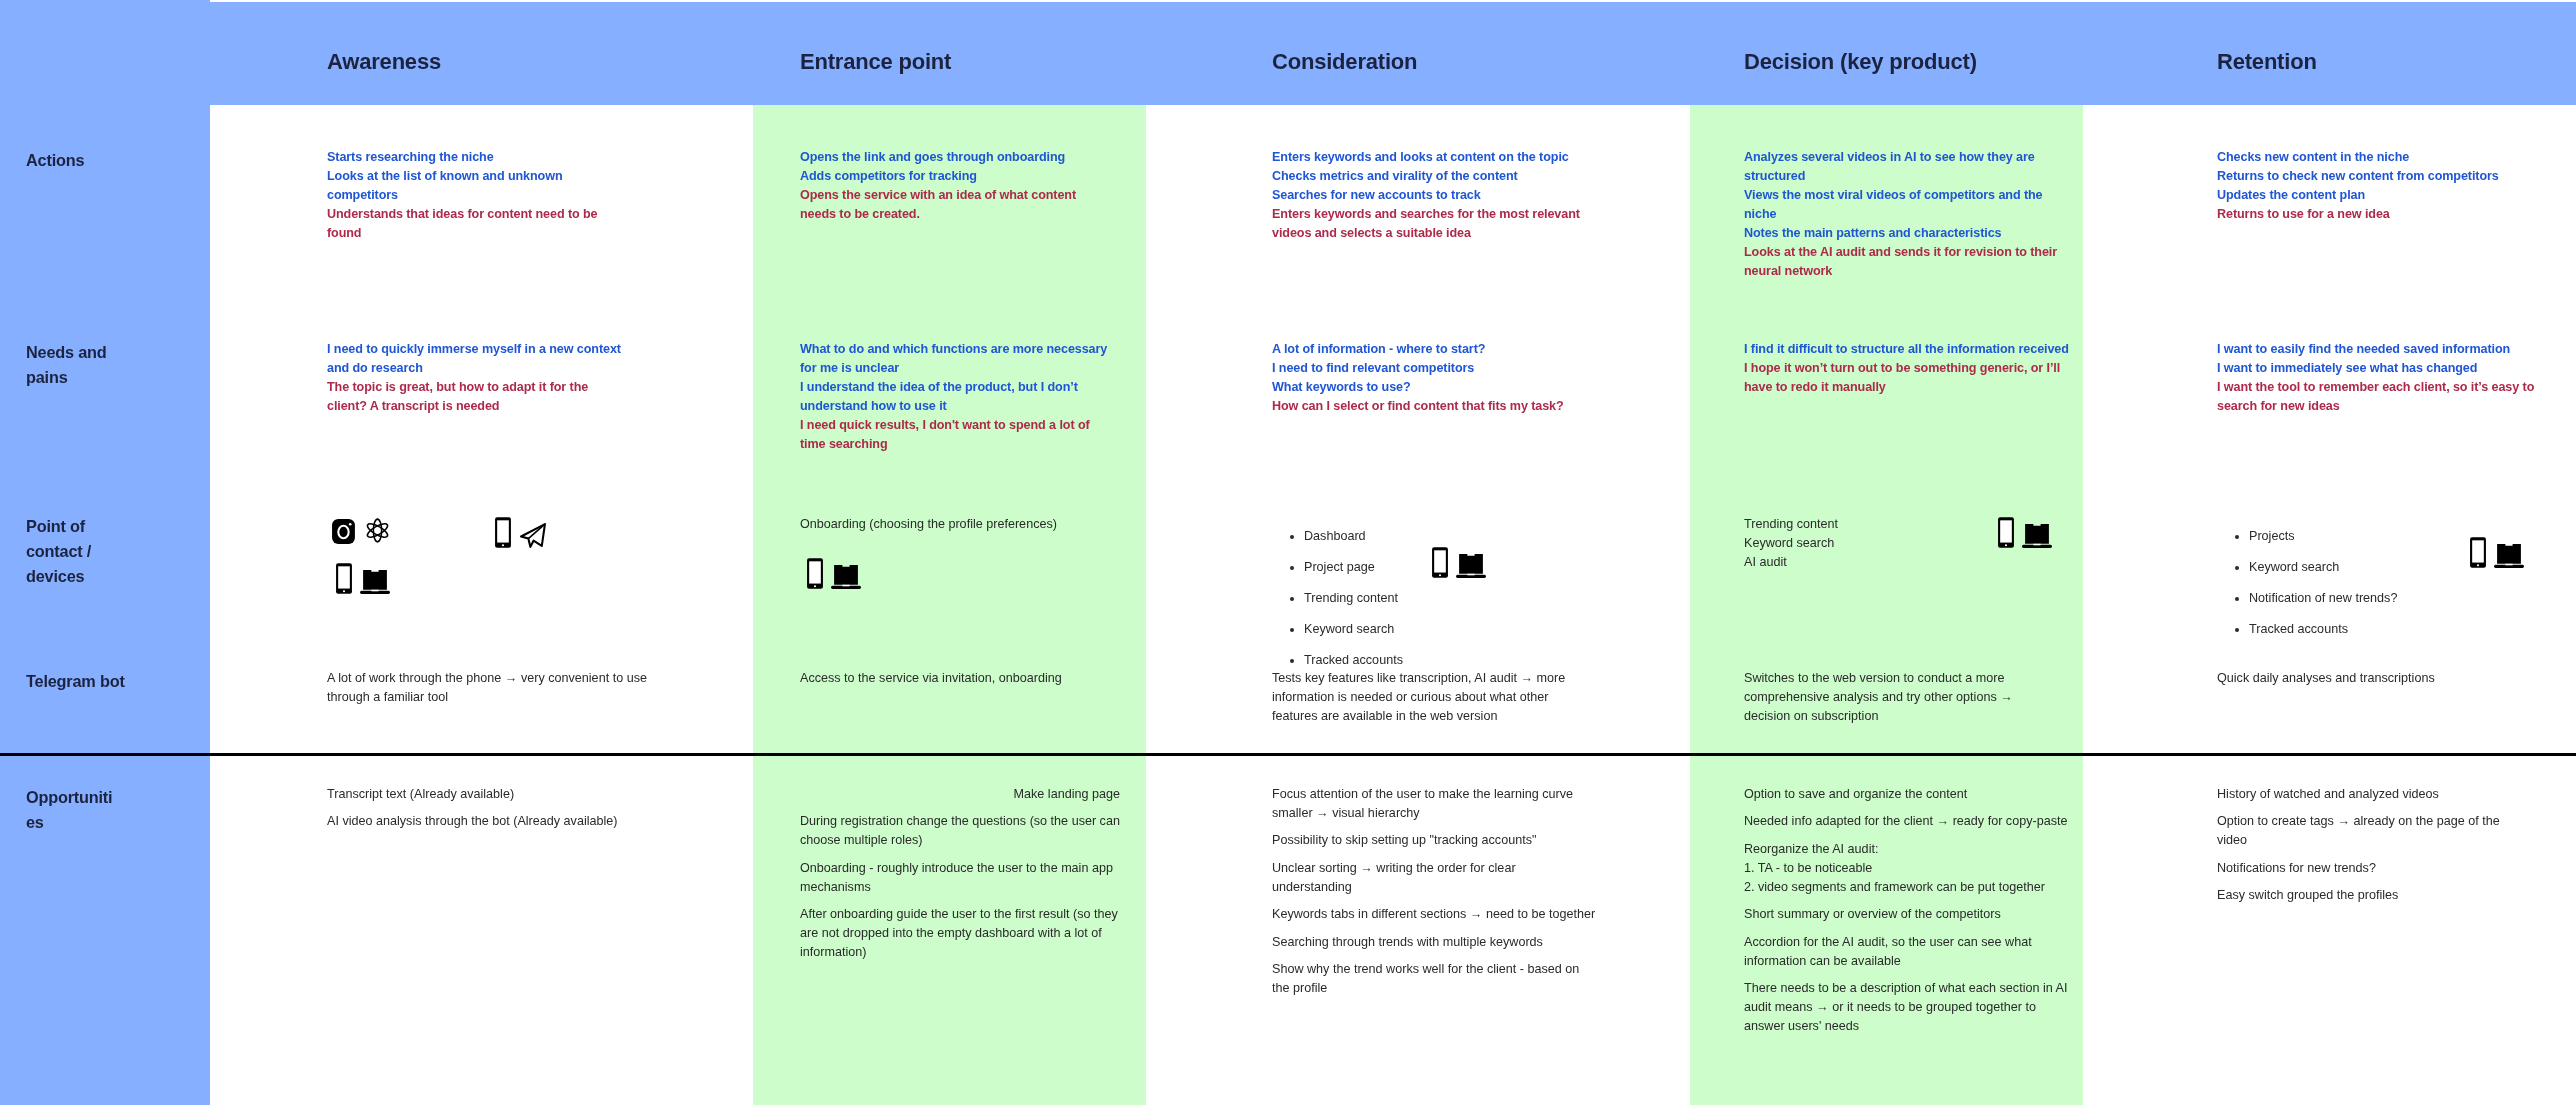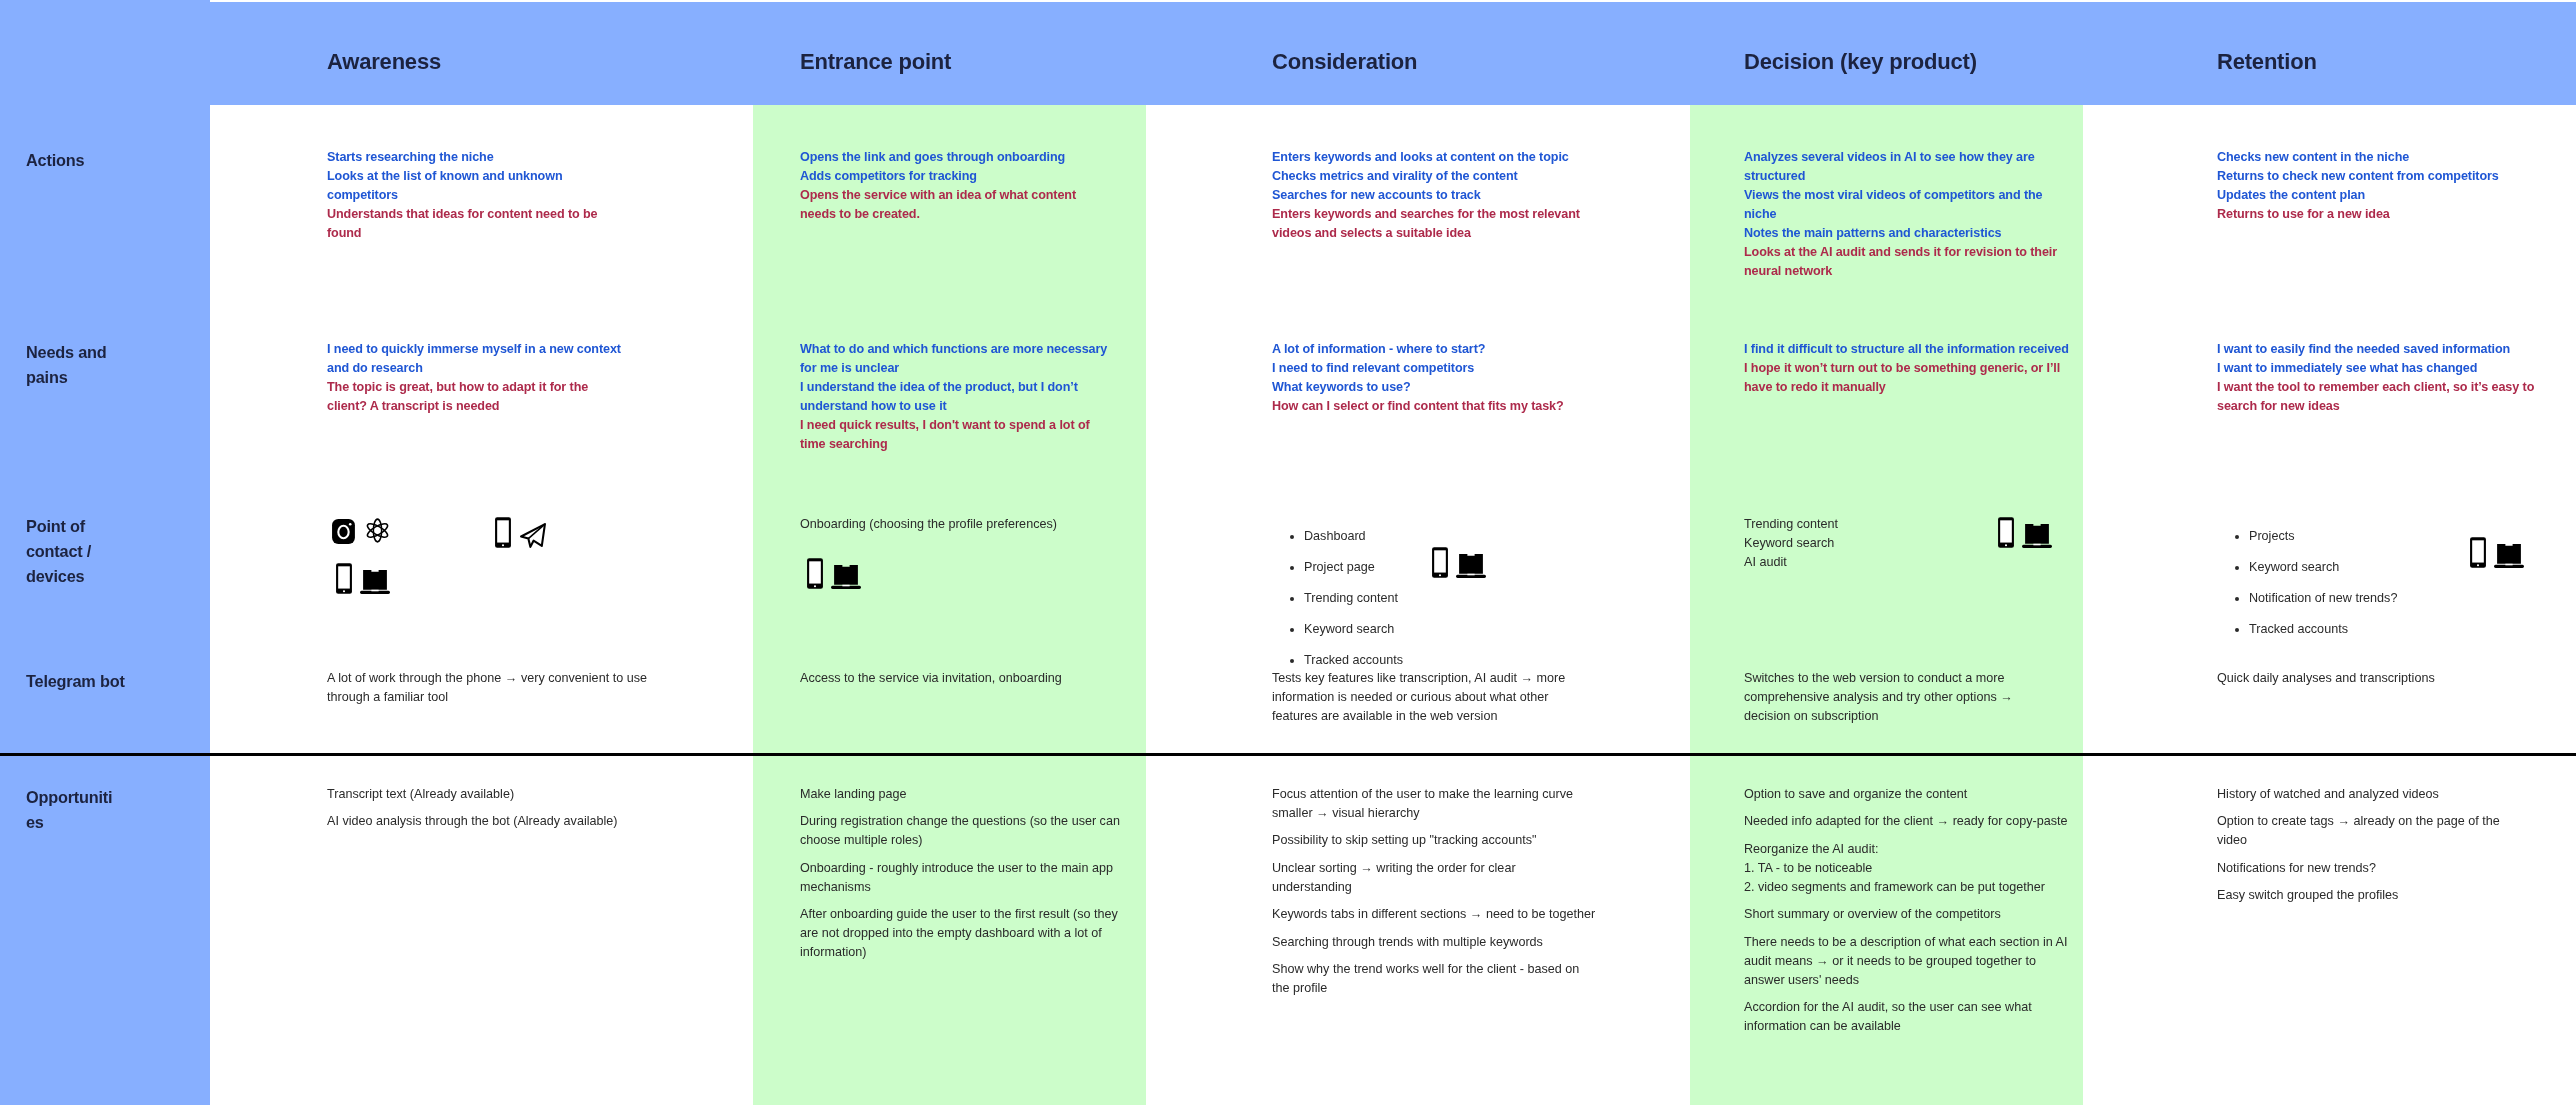--- a/index.html
+++ b/index.html
@@ -252,42 +252,42 @@
 <div class="abs plain" style="left:800px;top:669px;width:325px">Access to the service via invitation, onboarding</div>
 <div class="abs plain" style="left:1272px;top:669px;width:325px">Tests key features like transcription, AI audit → more information is needed or curious about what other features are available in the web version</div>
 <div class="abs plain" style="left:1744px;top:669px;width:294px">Switches to the web version to conduct a more comprehensive analysis and try other options → decision on subscription</div>
 <div class="abs plain" style="left:2217px;top:669px;width:325px">Quick daily analyses and transcriptions</div>
 
 <div class="abs opp" style="left:327px;top:785px;width:325px">
     <p style="white-space: pre-line;">Transcript text (Already available)</p>
     <p style="white-space: pre-line;">AI video analysis through the bot (Already available)</p>
   </div>
 <div class="abs opp" style="left:800px;top:785px;width:320px">
-    <p style="white-space: pre-line;">Make landing page</p>
+    <p style="white-space: pre-line; text-align: right;">Make landing page</p>
     <p style="white-space: pre-line;">During registration change the questions (so the user can choose multiple roles)</p>
     <p style="white-space: pre-line;">Onboarding - roughly introduce the user to the main app mechanisms</p>
     <p style="white-space: pre-line;">After onboarding guide the user to the first result (so they are not dropped into the empty dashboard with a lot of information)</p>
   </div>
 <div class="abs opp" style="left:1272px;top:785px;width:325px">
     <p style="white-space: pre-line;">Focus attention of the user to make the learning curve smaller → visual hierarchy</p>
     <p style="white-space: pre-line;">Possibility to skip setting up "tracking accounts"</p>
     <p style="white-space: pre-line;">Unclear sorting → writing the order for clear understanding</p>
     <p style="white-space: pre-line;">Keywords tabs in different sections → need to be together</p>
     <p style="white-space: pre-line;">Searching through trends with multiple keywords</p>
     <p style="white-space: pre-line;">Show why the trend works well for the client - based on the profile</p>
   </div>
 <div class="abs opp" style="left:1744px;top:785px;width:325px">
     <p style="white-space: pre-line;">Option to save and organize the content</p>
     <p style="white-space: pre-line;">Needed info adapted for the client → ready for copy-paste</p>
     <p style="white-space: pre-line;">Reorganize the AI audit:
 1. TA - to be noticeable
 2. video segments and framework can be put together</p>
     <p style="white-space: pre-line;">Short summary or overview of the competitors</p>
+    <p style="white-space: pre-line;">Accordion for the AI audit, so the user can see what information can be available</p>
     <p style="white-space: pre-line;">There needs to be a description of what each section in AI audit means → or it needs to be grouped together to answer users' needs</p>
-    <p style="white-space: pre-line;">Accordion for the AI audit, so the user can see what information can be available</p>
   </div>
 <div class="abs opp" style="left:2217px;top:785px;width:315px">
     <p style="white-space: pre-line;">History of watched and analyzed videos</p>
     <p style="white-space: pre-line;">Option to create tags → already on the page of the video</p>
     <p style="white-space: pre-line;">Notifications for new trends?</p>
     <p style="white-space: pre-line;">Easy switch grouped the profiles</p>
   </div>
 
 
 </body></html>

